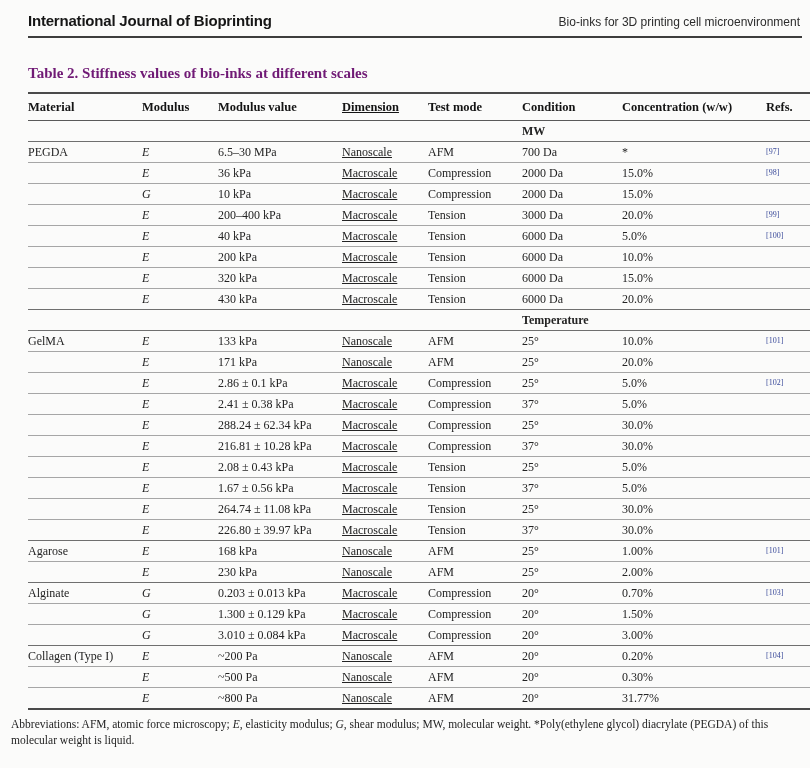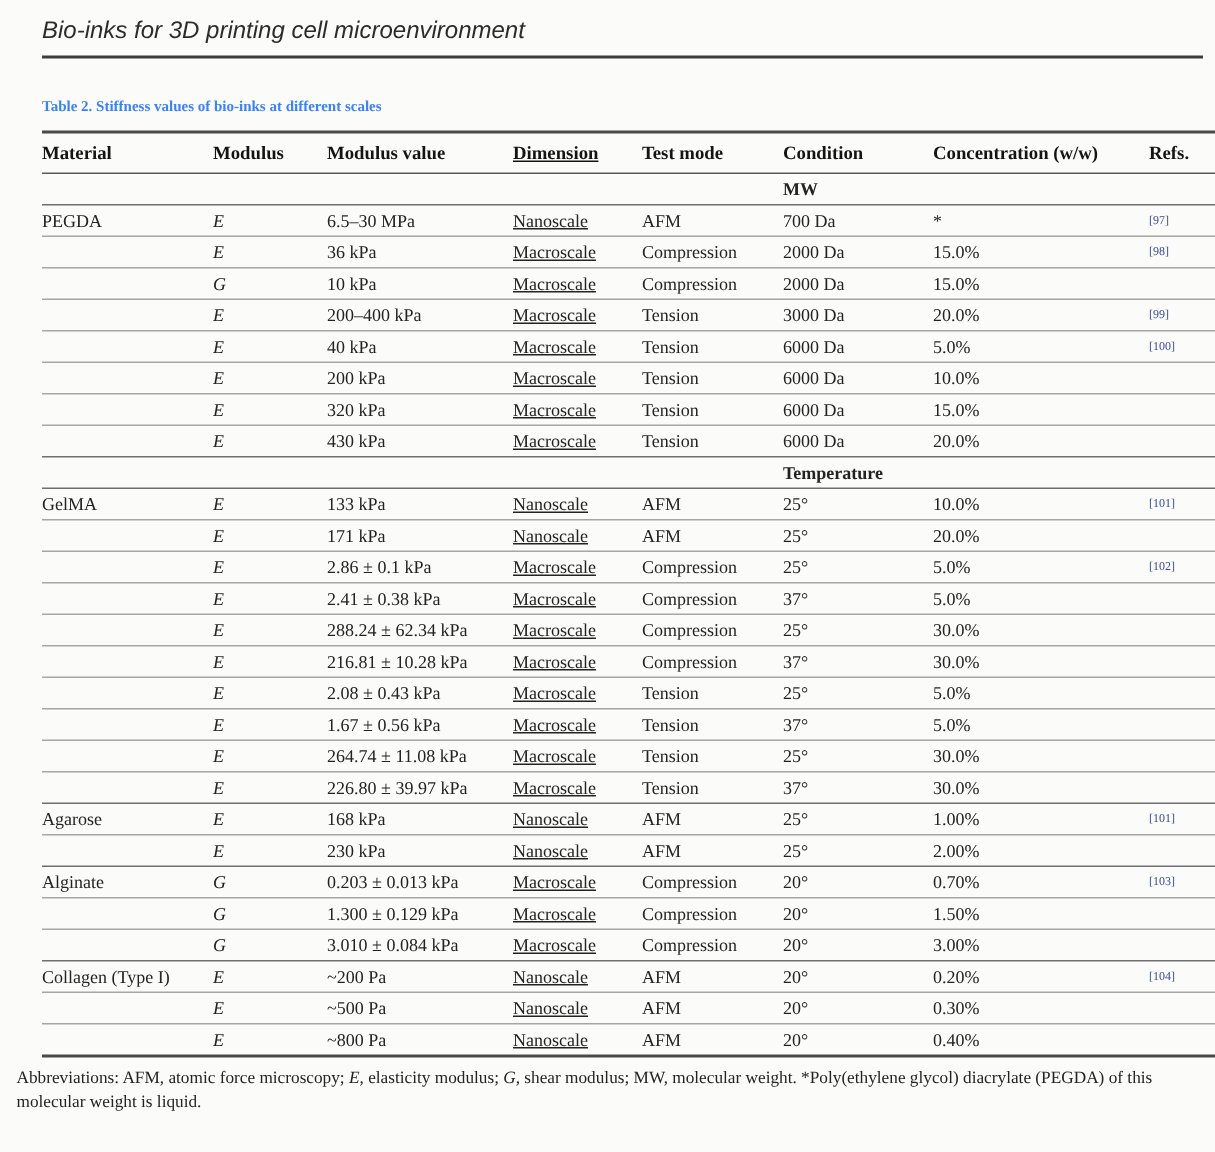--- a/index.html
+++ b/index.html
@@ -23,37 +23,36 @@
   }
   .journal {
     font-family: "Liberation Sans", sans-serif;
     font-weight: bold;
     font-size: 15px;
     letter-spacing: -0.2px;
     color: #161616;
   }
   .running-head {
     font-family: "Liberation Sans", sans-serif;
-    font-size: 16px;
+    font-size: 12px;
     color: #2c2c2c;
-    font-style: italic;
   }
   .head-rule {
     margin: 7px 0 0 28px;
     width: 774px;
     height: 2px;
     background: #3d3d3d;
   }
 
   
   .table-title {
     margin: 27px 0 10px 28px;
-    font-size: 10px;
+    font-size: 15px;
     font-weight: bold;
-    color: #3b82f6;
+    color: #701a75;
   }
 
   
   table.data-table {
     margin-left: 28px;
     width: 774px;
     border-collapse: collapse;
     table-layout: fixed;
     border-top: 2px solid #4a4a4a;
     border-bottom: 2px solid #4a4a4a;
@@ -104,20 +103,21 @@
     line-height: 1.38;
     color: #242424;
   }
 </style>
 </head>
 <body>
 
 <div class="page">
 
   <header class="masthead">
+    <div class="journal">International Journal of Bioprinting</div>
     <div class="running-head">Bio-inks for 3D printing cell microenvironment</div>
   </header>
 
   <div class="head-rule"></div>
 
   <h2 class="table-title">Table 2. Stiffness values of bio-inks at different scales</h2>
 
   <table class="data-table">
     <thead>
       <tr id="header-row">
@@ -402,21 +402,21 @@
           <td class="col-6">0.30%</td>
           <td class="col-7 ref"></td>
         </tr>
         <tr>
           <td class="col-0"></td>
           <td class="col-1 mod">E</td>
           <td class="col-2">~800 Pa</td>
           <td class="col-3">Nanoscale</td>
           <td class="col-4">AFM</td>
           <td class="col-5">20°</td>
-          <td class="col-6">0.40%</td>
+          <td class="col-6">31.77%</td>
           <td class="col-7 ref"></td>
         </tr>
       </tbody>
   </table>
 
   <p class="footnote" id="footnote"><span>Abbreviations: AFM, atomic force microscopy; </span><span style="font-style: italic;">E</span><span>, elasticity modulus; </span><span style="font-style: italic;">G</span><span>, shear modulus; MW, molecular weight. *Poly(ethylene glycol) diacrylate (PEGDA) of this molecular weight is liquid.</span></p>
 
 </div>
 
 </body></html>

